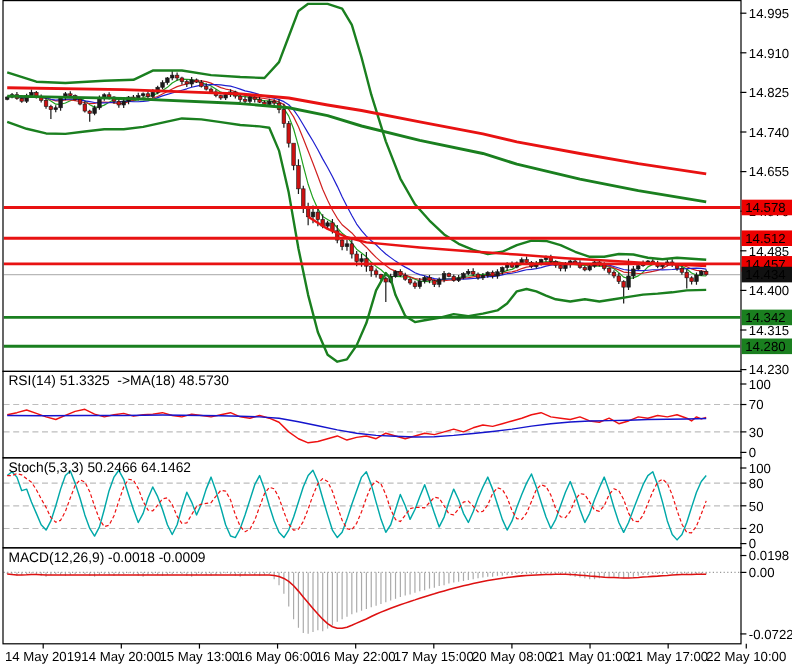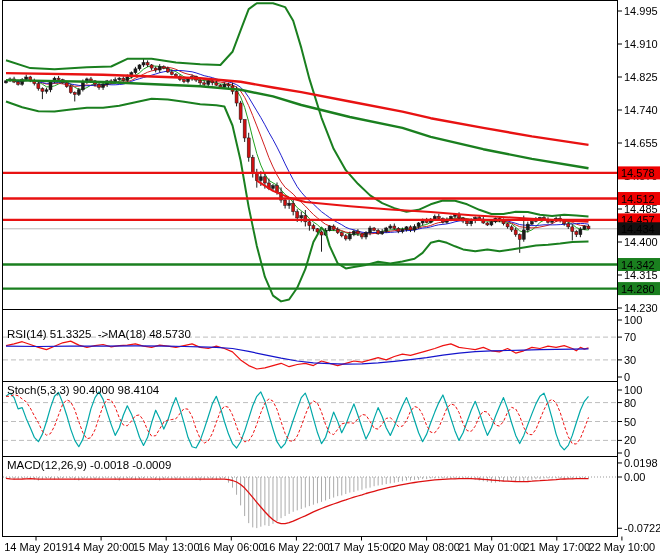--- a/index.html
+++ b/index.html
@@ -585,16 +585,16 @@
         <line x1="491.69999999999993" y1="536.5" x2="491.69999999999993" y2="540.5" stroke="#000" stroke-width="1"></line>
         <text x="491.69999999999993" y="551" text-anchor="middle">21 May 01:00</text>
         <line x1="556.8" y1="536.5" x2="556.8" y2="540.5" stroke="#000" stroke-width="1"></line>
         <text x="556.8" y="551" text-anchor="middle">21 May 17:00</text>
         <line x1="621.9" y1="536.5" x2="621.9" y2="540.5" stroke="#000" stroke-width="1"></line>
         <text x="621.9" y="551" text-anchor="middle">22 May 10:00</text>
       </g>
     </svg>
 
 
-  <div class="overlay ind-label" style="left:7px;top:312px;margin-top:16px;">RSI(14) 51.3325  -&gt;MA(18) 48.5730</div>
-  <div class="overlay ind-label" style="left:7px;top:384px;">Stoch(5,3,3) 90.4000 98.4104</div>
+  <div class="overlay ind-label" style="left:7px;top:312px;">RSI(14) 51.3325  -&gt;MA(18) 48.5730</div>
+  <div class="overlay ind-label" style="left:7px;top:384px;">Stoch(5,3,3) 50.2466 64.1462</div>
   <div class="overlay ind-label" style="left:7px;top:459px;">MACD(12,26,9) -0.0018 -0.0009</div>
 </div>
 
 </body></html>

